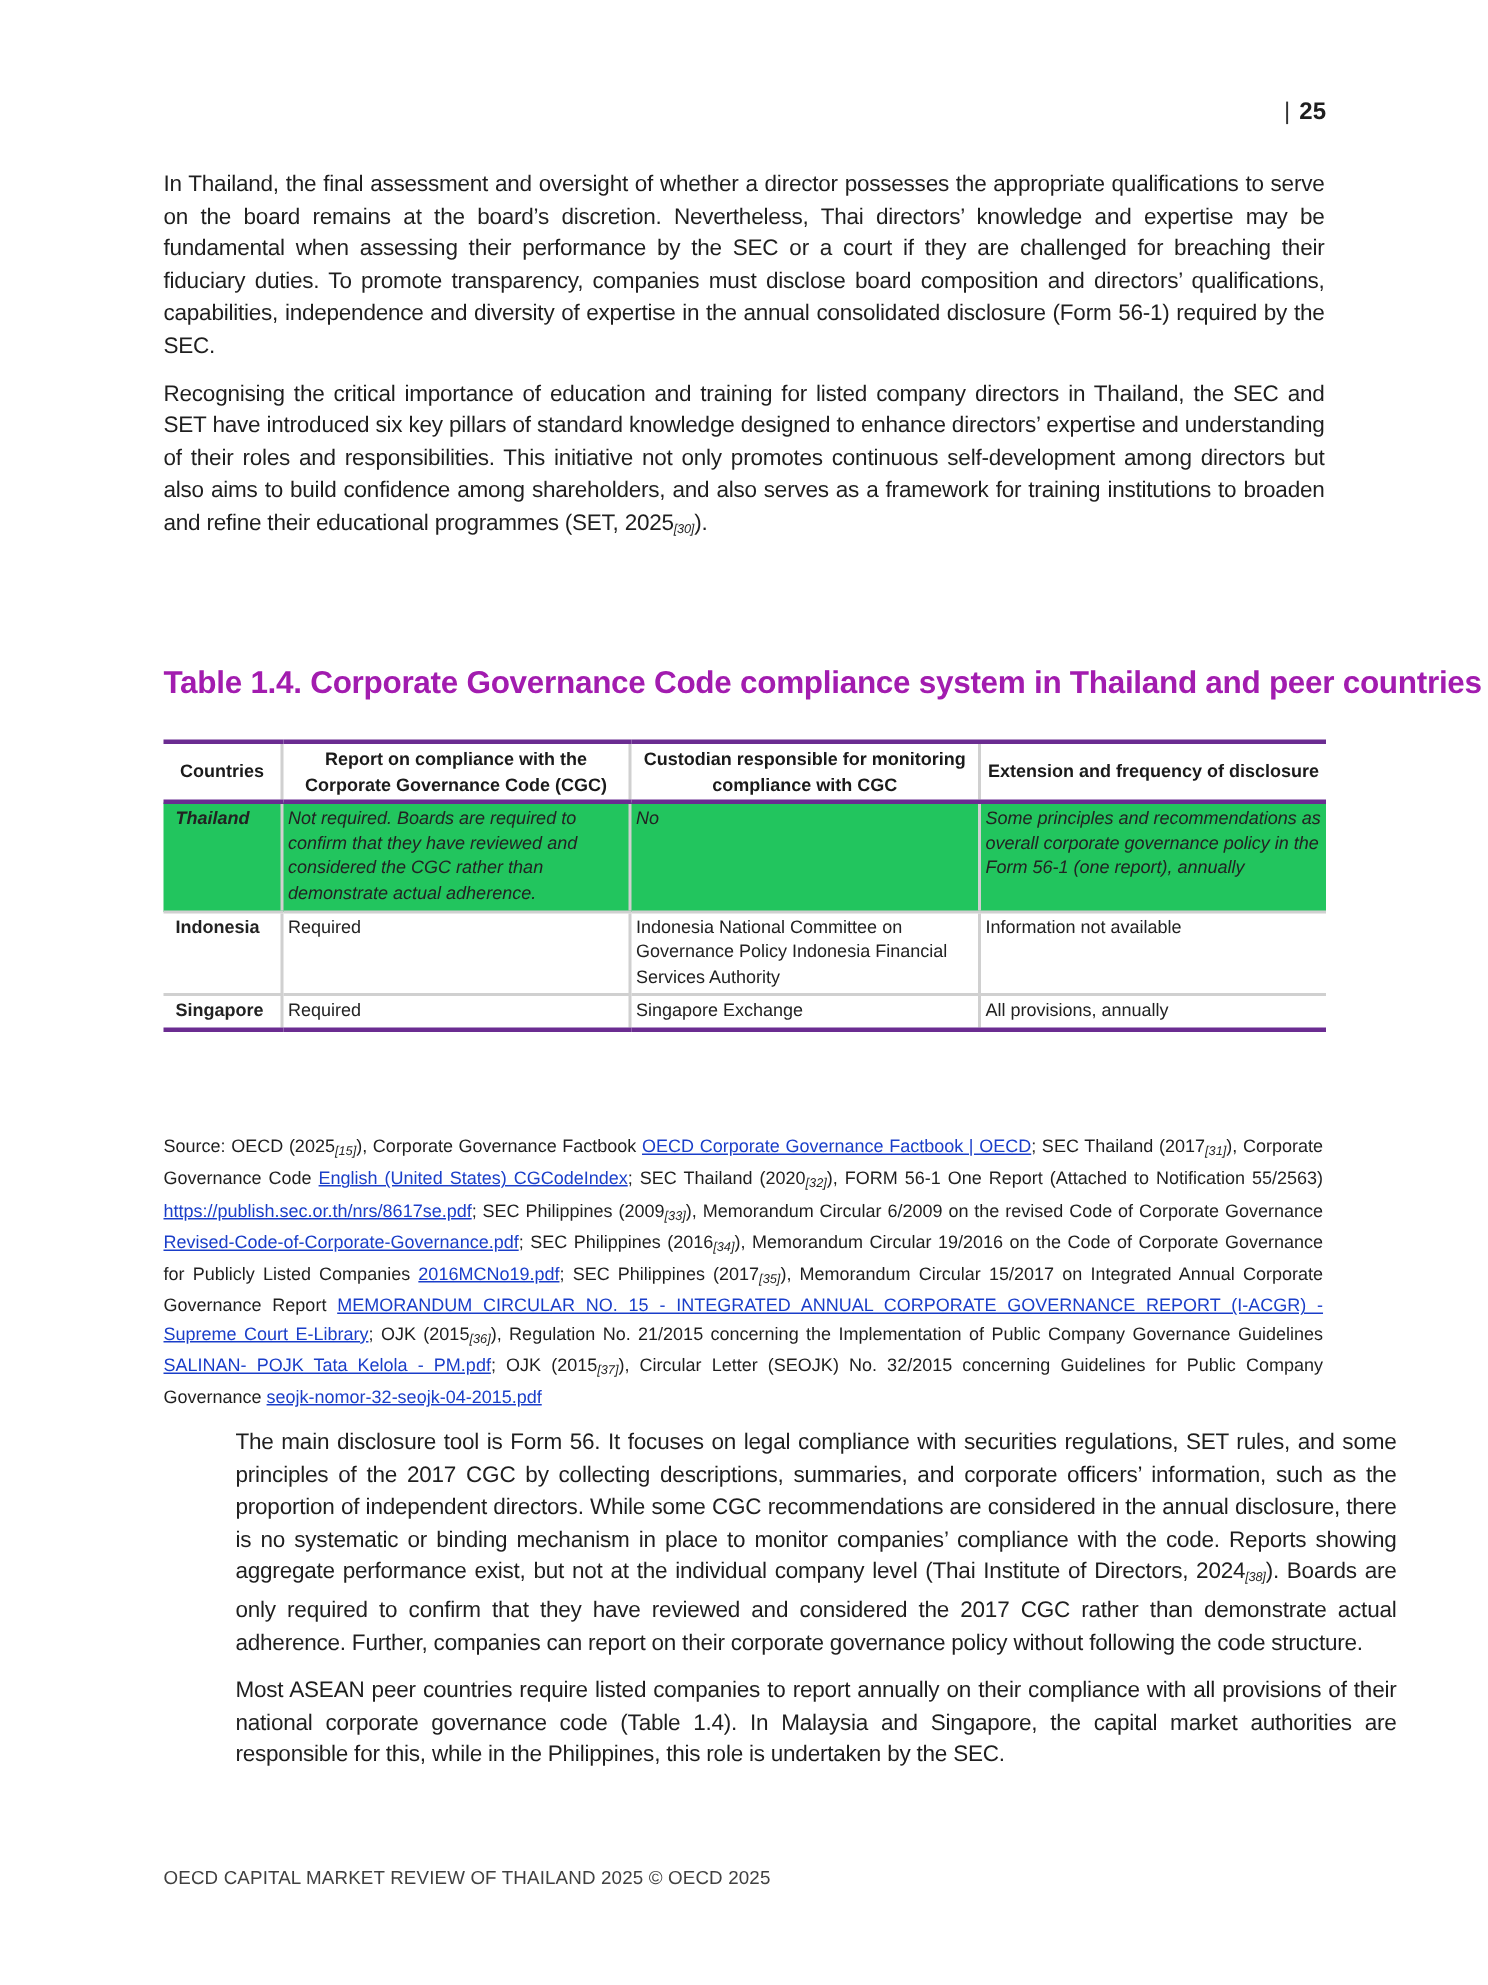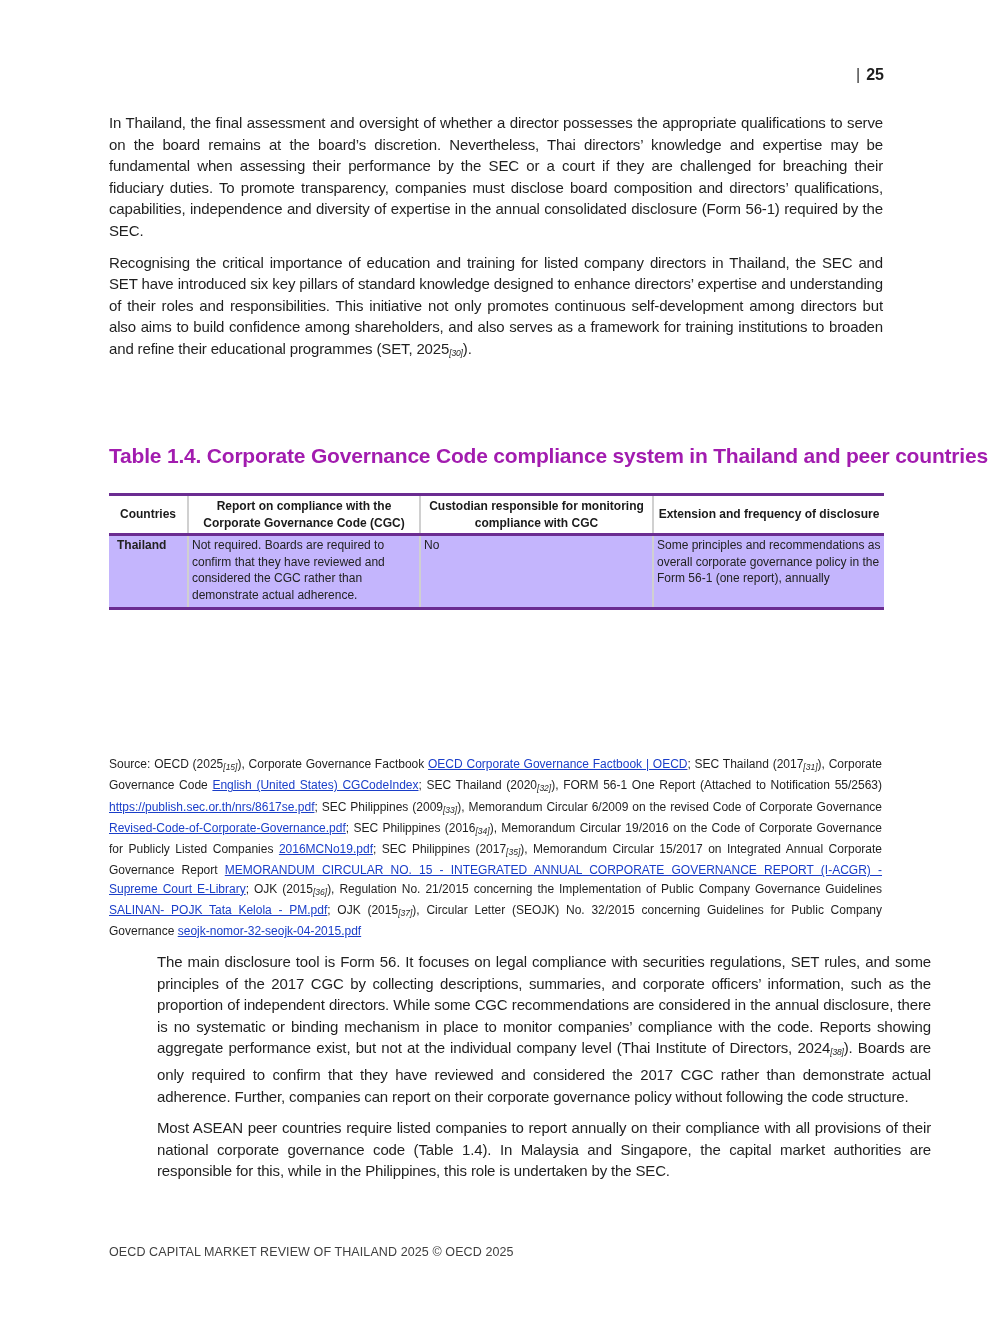--- a/index.html
+++ b/index.html
@@ -8,21 +8,21 @@
   .page-number .bar { font-weight: normal; margin-right: 6px; color: #333; }
   .content { position: absolute; left: 109px; top: 112px; width: 774px; }
   p.body { margin: 0 0 10px 0; font-size: 15px; line-height: 21.6px; text-align: justify; letter-spacing: -0.15px; }
   sub.ref { font-size: 8.5px; vertical-align: -2px; font-style: italic; }
   .table-title { position: absolute; left: 109px; top: 444px; font-size: 21px; font-weight: bold; color: #a21caf; letter-spacing: -0.2px; }
   table.cgc { position: absolute; left: 109px; top: 481px; width: 775px; border-collapse: collapse; font-size: 12px; line-height: 16.6px; margin-top: 12px; }
   table.cgc th { font-weight: bold; text-align: center; padding: 2px 4px 2px 4px; border-top: 3px solid #6b2c91; border-bottom: 3px solid #6b2c91; border-left: 2px solid #d0d0d0; vertical-align: middle; color: #1a1a1a; }
   table.cgc th:first-child { border-left: none; }
   table.cgc td { vertical-align: top; padding: 1px 3px 3px 3px; border-left: 2px solid #d0d0d0; border-bottom: 2px solid #d0d0d0; color: #222; }
   table.cgc td:first-child { border-left: none; font-weight: bold; padding-left: 8px; }
-  table.cgc tr.highlight td { background: #c4b5fd; }
+  table.cgc tr.highlight td { background: #22c55e; font-style: italic; }
   table.cgc tr:last-child td { border-bottom: 3px solid #6b2c91; }
   .source { position: absolute; left: 109px; top: 755px; width: 773px; font-size: 12px; line-height: 18.3px; text-align: justify; color: #1f1f1f; }
   .source a { color: #1a3ec9; text-decoration: underline; }
   .content2 { position: absolute; left: 109px; top: 951px; width: 774px; margin-left: 48px; }
   .footer { position: absolute; left: 109px; top: 1245px; font-size: 12.5px; color: #404040; letter-spacing: 0.1px; }
 </style>
 </head>
 <body>
 
 <div class="page-number">
@@ -51,20 +51,32 @@
       <th>Extension and frequency of disclosure</th>
     </tr>
   </thead>
   <tbody>
     <tr class="highlight">
       <td style="height:64px">Thailand</td>
       <td>Not required. Boards are required to confirm that they have reviewed and considered the CGC rather than demonstrate actual adherence.</td>
       <td>No</td>
       <td>Some principles and recommendations as overall corporate governance policy in the Form 56-1 (one report), annually</td>
     </tr>
+    <tr>
+      <td style="height:48px">Indonesia</td>
+      <td>Required</td>
+      <td>Indonesia National Committee on Governance Policy Indonesia Financial Services Authority</td>
+      <td>Information not available</td>
+    </tr>
+    <tr>
+      <td>Singapore</td>
+      <td>Required</td>
+      <td>Singapore Exchange</td>
+      <td>All provisions, annually</td>
+    </tr>
   </tbody>
 </table>
 
 <div class="source"><span>Source: OECD (2025</span><sub class="ref">[15]</sub><span>), Corporate Governance Factbook </span><a>OECD Corporate Governance Factbook | OECD</a><span>; SEC Thailand (2017</span><sub class="ref">[31]</sub><span>), Corporate Governance Code </span><a>English (United States) CGCodeIndex</a><span>; SEC Thailand (2020</span><sub class="ref">[32]</sub><span>), FORM 56-1 One Report (Attached to Notification 55/2563) </span><a>https://publish.sec.or.th/nrs/8617se.pdf</a><span>; SEC Philippines (2009</span><sub class="ref">[33]</sub><span>), Memorandum Circular 6/2009 on the revised Code of Corporate Governance </span><a>Revised-Code-of-Corporate-Governance.pdf</a><span>; SEC Philippines (2016</span><sub class="ref">[34]</sub><span>), Memorandum Circular 19/2016 on the Code of Corporate Governance for Publicly Listed Companies </span><a>2016MCNo19.pdf</a><span>; SEC Philippines (2017</span><sub class="ref">[35]</sub><span>), Memorandum Circular 15/2017 on Integrated Annual Corporate Governance Report </span><a>MEMORANDUM CIRCULAR NO. 15 - INTEGRATED ANNUAL CORPORATE GOVERNANCE REPORT (I-ACGR) - Supreme Court E-Library</a><span>; OJK (2015</span><sub class="ref">[36]</sub><span>), Regulation No. 21/2015 concerning the Implementation of Public Company Governance Guidelines </span><a>SALINAN- POJK Tata Kelola - PM.pdf</a><span>; OJK (2015</span><sub class="ref">[37]</sub><span>), Circular Letter (SEOJK) No. 32/2015 concerning Guidelines for Public Company Governance </span><a>seojk-nomor-32-seojk-04-2015.pdf</a></div>
 
 <div class="content2">
   <p class="body"><span>The main disclosure tool is Form 56. It focuses on legal compliance with securities regulations, SET rules, and some principles of the 2017 CGC by collecting descriptions, summaries, and corporate officers’ information, such as the proportion of independent directors. While some CGC recommendations are considered in the annual disclosure, there is no systematic or binding mechanism in place to monitor companies’ compliance with the code. Reports showing aggregate performance exist, but not at the individual company level (Thai Institute of Directors, 2024</span><sub class="ref">[38]</sub><span>). Boards are only required to confirm that they have reviewed and considered the 2017 CGC rather than demonstrate actual adherence. Further, companies can report on their corporate governance policy without following the code structure.</span></p>
   <p class="body">Most ASEAN peer countries require listed companies to report annually on their compliance with all provisions of their national corporate governance code (Table 1.4). In Malaysia and Singapore, the capital market authorities are responsible for this, while in the Philippines, this role is undertaken by the SEC.</p>
 </div>
 

